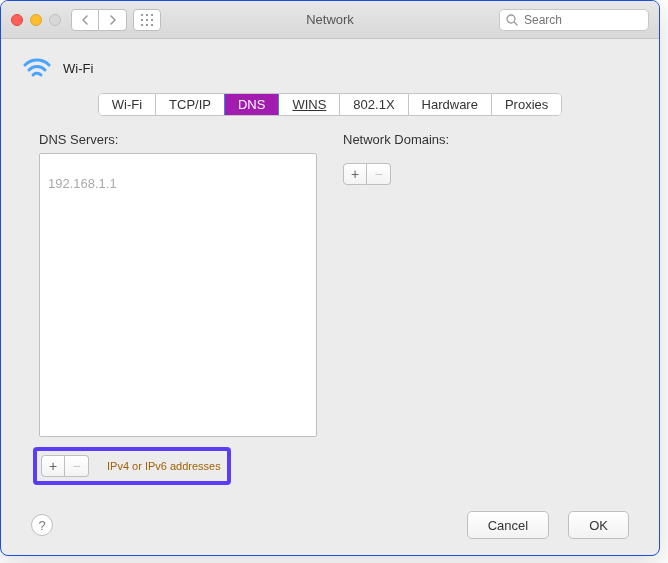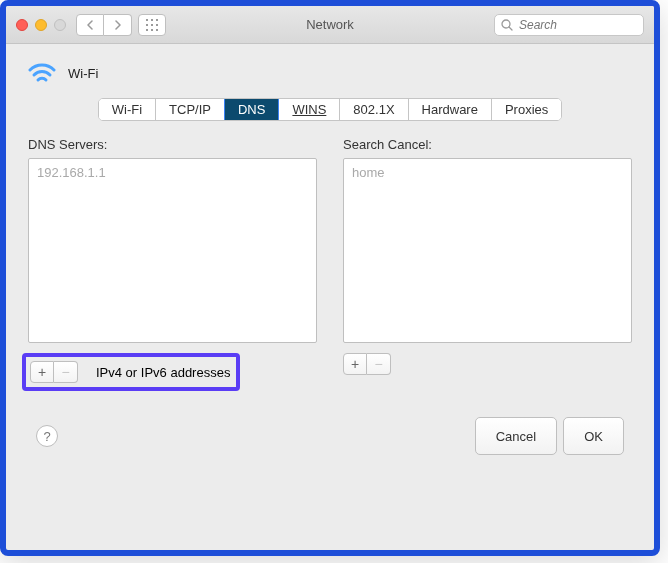--- a/index.html
+++ b/index.html
@@ -11,21 +11,21 @@
     background: #fff;
     width: 668px;
     height: 563px;
     overflow: hidden;
   }
   .window {
     width: 660px;
     height: 556px;
     margin: 0;
     background: #ececec;
-    border: 6px solid #1d4ed8;
+    border: 1px solid #1d4ed8;
     border-radius: 8px;
     box-shadow: 0 8px 30px rgba(0,0,0,0.15);
     position: relative;
     overflow: hidden;
   }
   .titlebar {
     height: 38px;
     display: flex;
     align-items: center;
     padding: 0 10px;
@@ -51,74 +51,74 @@
   }
   .window-title {
     position:absolute; left:0; right:0; text-align:center; font-size:13px; color:#555; pointer-events:none;
   }
   .search-wrap {
     margin-left:auto; width:150px; height:22px; background:#fff; border:1px solid #c7c7c7; border-radius:5px;
     display:flex; align-items:center; padding:0 6px; color:#999;
   }
   .search-wrap svg { flex:none; }
   .search-input {
-    border:none; outline:none; font-size:12px; width:100%; margin-left:4px; color:#333; background:transparent;font-style:italic;
+    border:none; outline:none; font-size:12px; width:100%; margin-left:4px; color:#333; background:transparent;
   }
   .content { padding: 18px 22px 18px 22px; }
   .header-row { display:flex; align-items:center; gap:12px; margin-bottom:14px; }
   .wifi-icon svg { display:block; }
   .wifi-label { font-size:13px; color:#222; }
   .tabs-row { display:flex; justify-content:center; margin-bottom:16px; }
   .tabs {
     display:flex; border-radius:5px; overflow:hidden; border:1px solid #c5c5c5;
     background:#fff;
   }
   .tab {
     padding:3px 13px; font-size:13px; color:#333; background:#fff; border-left:1px solid #c5c5c5;
     cursor:default;
   }
   .tab:first-child{border-left:none;}
   .tab.active {
-    background:#0c4a6e; color:#fff; border-left-color:#3b82f6;
+    background:#a21caf; color:#fff; border-left-color:#3b82f6;
   }
   .tab.active + .tab { border-left-color:#3b82f6;text-decoration:underline; }
   .panels {
-    display:flex; gap:26px; margin: 0 0;
+    display:flex; gap:26px; margin: 0 16px;
   }
   .panel { flex:1; display:flex; flex-direction:column; }
   .panel-label { font-size:13px; color:#333; margin-bottom:6px; }
   .listbox {
-    background:#fff; border:1px solid #bfbfbf; height:185px; border-radius:2px;
-    padding:5px 6px; overflow:auto;
+    background:#fff; border:1px solid #bfbfbf; height:284px; border-radius:2px;
+    padding:21px 6px; overflow:auto;
   }
   .list-item { color:#a9a9a9; font-size:13px; padding:1px 2px; }
   .below-row { margin-top:10px; display:flex; align-items:center; gap:14px; }
   .pm-group { display:flex; }
   .pm-btn {
     width:24px; height:22px; background:linear-gradient(#fff,#f3f3f3); border:1px solid #bfbfbf;
     display:flex; align-items:center; justify-content:center; font-size:14px; color:#666;
   }
   .pm-btn:first-child{border-radius:4px 0 0 4px;}
   .pm-btn:last-child{border-radius:0 4px 4px 0; border-left:none; color:#c7c7c7;}
-  .hint-text { font-size:13px; color:#000000; }
+  .hint-text { font-size:11px; color:#a16207; }
   .highlight-box {
     border:4px solid #5a3df5; border-radius:4px; padding:4px 6px 4px 4px; display:flex; align-items:center; gap:18px;
     margin-left:-6px;
   }
   .footer {
     margin-top:26px; display:flex; align-items:center; padding: 0 8px;
   }
   .help-btn {
     width:22px; height:22px; border-radius:50%; border:1px solid #bdbdbd; background:#fff;
     display:flex; align-items:center; justify-content:center; font-size:13px; color:#777;
   }
   .footer-spacer{flex:1;}
   .btn {
-    height:38px; padding:0 20px; background:linear-gradient(#fff,#f2f2f2); border:1px solid #bfbfbf; border-radius:5px;
-    font-size:13px; color:#333; margin-left:6px;
+    height:28px; padding:0 20px; background:linear-gradient(#fff,#f2f2f2); border:1px solid #bfbfbf; border-radius:5px;
+    font-size:13px; color:#333; margin-left:19px;
   }
 </style>
 </head>
 <body>
 
 <div class="window">
 
   <div class="titlebar">
     <div class="traffic">
       <div class="dot close"></div>
@@ -205,24 +205,21 @@
               <div class="pm-btn">
                 <span>−</span>
               </div>
             </div>
             <span class="hint-text">IPv4 or IPv6 addresses</span>
           </div>
         </div>
       </div>
 
       <div class="panel">
-        <div class="panel-label">Search Cancel:</div>
-        <div class="listbox" id="domains-list">
-            <div class="list-item">home</div>
-          </div>
+        <div class="panel-label">Network Domains:</div>
         <div class="below-row">
           <div class="pm-group">
             <div class="pm-btn">
               <span>+</span>
             </div>
             <div class="pm-btn">
               <span>−</span>
             </div>
           </div>
         </div>

